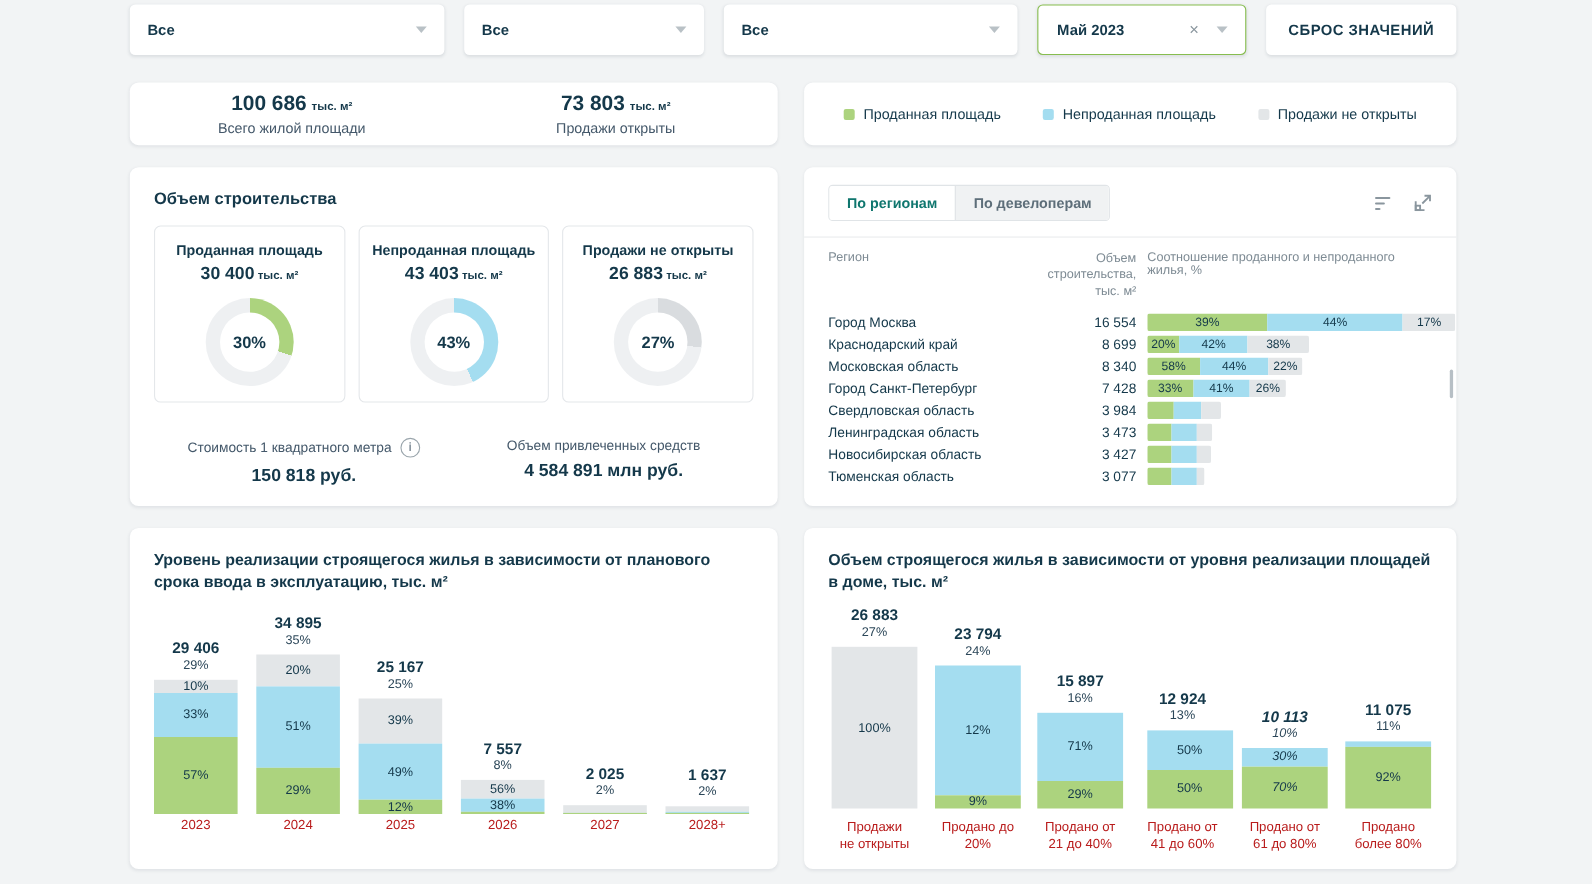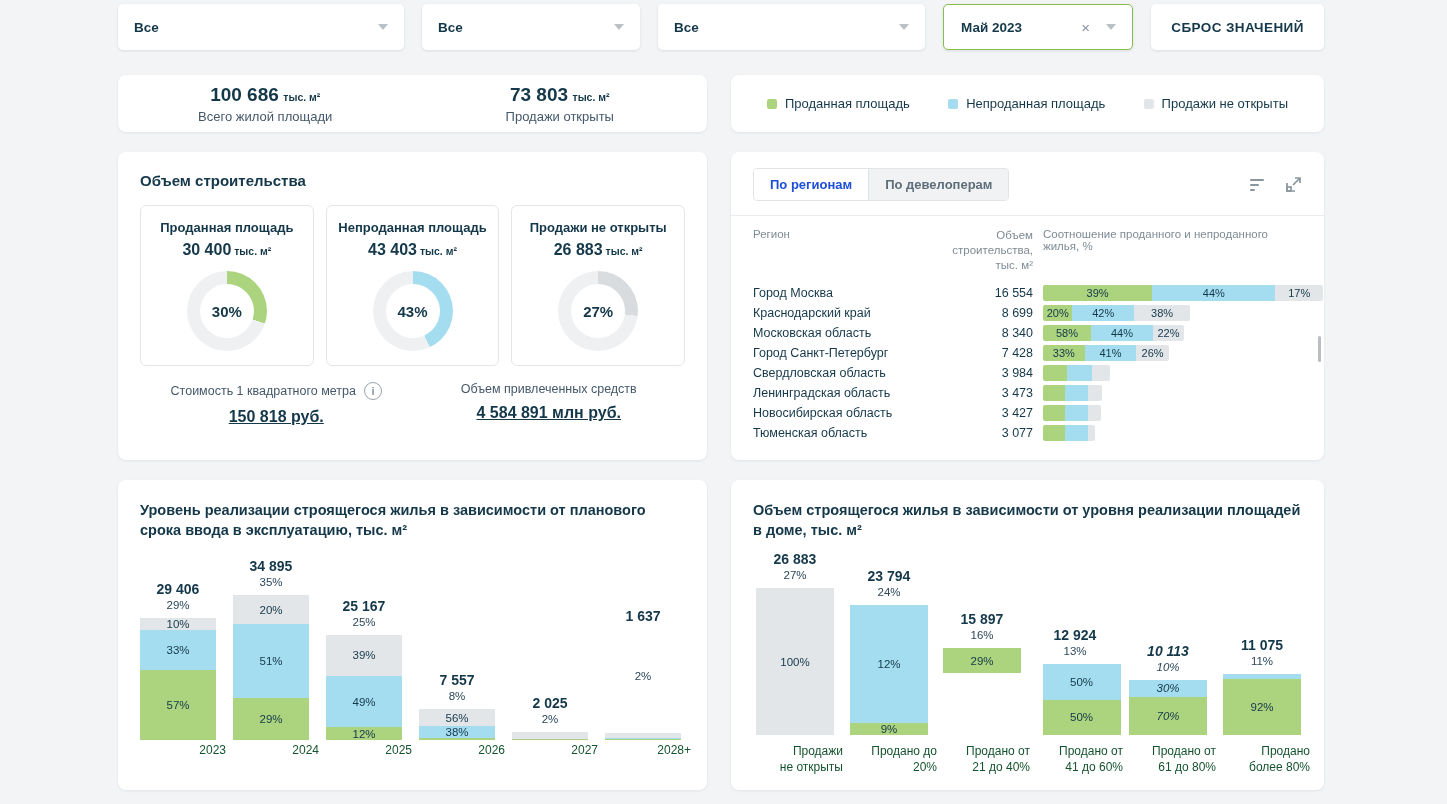--- a/index.html
+++ b/index.html
@@ -39,31 +39,31 @@
   .donut-row{display:flex;gap:12px;margin-top:16px;}
   .mini-card{flex:1;border:1px solid #e4e7ea;border-radius:6px;padding:14px 6px 12px;text-align:center;}
   .mini-title{font-size:13px;font-weight:700;}
   .mini-value{margin-top:6px;}
   .mini-value .val{font-size:16px;font-weight:700;}
   .mini-value .unit{font-size:10.5px;font-weight:700;}
   .donut{width:80px;height:80px;border-radius:50%;margin:12px auto 2px;position:relative;}
   .hole{position:absolute;inset:13px;background:#fff;border-radius:50%;}
   .donut-pct{position:absolute;inset:0;display:flex;align-items:center;justify-content:center;
              font-size:15px;font-weight:700;}
-  .constr-bottom{display:flex;margin-top:16px;}
+  .constr-bottom{display:flex;margin-top:32px;}
   .cb{flex:1;text-align:center;}
   .cb-label{font-size:12.5px;color:#44586a;display:flex;align-items:center;justify-content:center;gap:8px;}
   .info-i{width:18px;height:18px;border:1.5px solid #9aa5ac;border-radius:50%;color:#8a96a0;
           font-size:11px;font-weight:700;display:inline-flex;align-items:center;justify-content:center;cursor:pointer;}
-  .cb-value{font-size:16px;font-weight:700;margin-top:8px;text-decoration:underline;}
+  .cb-value{font-size:16px;font-weight:700;margin-top:8px;}
 
   
   .rhead{padding:16px 22px 14px;display:flex;align-items:center;border-bottom:1px solid #e9eced;}
   .tabs{display:flex;border:1px solid #e0e4e7;border-radius:4px;overflow:hidden;}
-  .tab{padding:8px 16px;font-size:13px;font-weight:700;background:#fff;color:#1d4ed8;border:none;
+  .tab{padding:8px 16px;font-size:13px;font-weight:700;background:#fff;color:#0f766e;border:none;
        font-family:inherit;cursor:pointer;}
   .tab.inactive{background:#f0f2f3;color:#5d6e79;border-left:1px solid #e0e4e7;font-weight:600;}
   .ricons{margin-left:auto;display:flex;gap:18px;align-items:center;}
   .rtable{padding:12px 22px 0;position:relative;}
   .thead{display:grid;grid-template-columns:180px 100px 1fr;font-size:11.5px;color:#7e8b94;
          padding:0 0 10px;align-items:start;}
   .th-vol{text-align:right;line-height:1.3;}
   .th-ratio{padding-left:10px;}
   .trow{display:grid;grid-template-columns:180px 100px 1fr;height:20px;align-items:center;font-size:12.5px;}
   .tvol{text-align:right;}
@@ -76,21 +76,21 @@
   .seg.not_open{background:#e3e6e8;}
   .scroll-thumb{position:absolute;right:3px;top:120px;width:3px;height:26px;background:#b7bfc5;border-radius:2px;cursor:grab;}
 
   
   .chart-title{font-size:14.5px;font-weight:700;line-height:1.4;}
   .col{position:absolute;display:flex;flex-direction:column;align-items:center;justify-content:flex-end;}
   .ctot{font-size:14px;font-weight:700;}
   .cshare{font-size:11.5px;color:#2c4759;margin:2px 0 7px;}
   .cbar{width:100%;display:flex;flex-direction:column;}
   .cbar .seg{width:100%;font-size:11.5px;}
-  .xlab{position:absolute;font-size:12px;color:#14532d;text-align:right;line-height:1.35;width:96px;}
+  .xlab{position:absolute;font-size:12px;color:#b91c1c;text-align:center;line-height:1.35;width:96px;}
 </style>
 </head>
 <body>
 
 <div class="page">
 
   <div class="ctrl" style="left:118px;width:286px;">
     <span>Все</span>
     <span class="chev"></span>
   </div>
@@ -360,21 +360,21 @@
         <div class="cshare">2%</div>
         <div class="cbar" style="height: 8px;">
           <div class="seg not_open" style="height: 85%;"></div>
           <div class="seg unsold" style="height: 5%;"></div>
           <div class="seg sold" style="height: 10%;"></div>
         </div>
       </div>
       <div class="xlab" style="left: 384px; bottom: 32px;">
         <div>2027</div>
       </div>
-      <div class="col" style="left: 487px; width: 76px; bottom: 50px; gap: 44px;">
+      <div class="col" style="left: 487px; width: 76px; bottom: 50px;">
         <div class="ctot">1 637</div>
         <div class="cshare">2%</div>
         <div class="cbar" style="height: 7px;">
           <div class="seg not_open" style="height: 70%;"></div>
           <div class="seg unsold" style="height: 20%;"></div>
           <div class="seg sold" style="height: 10%;"></div>
         </div>
       </div>
       <div class="xlab" style="left: 477px; bottom: 32px;">
         <div>2028+</div>
@@ -404,20 +404,21 @@
         </div>
       </div>
       <div class="xlab" style="left: 110px; bottom: 15px;">
         <div>Продано до</div>
         <div>20%</div>
       </div>
       <div class="col" style="left: 212px; width: 78px; bottom: 55px;">
         <div class="ctot">15 897</div>
         <div class="cshare">16%</div>
         <div class="cbar" style="height: 87px;">
+          <div class="seg unsold" style="height: 71%;">71%</div>
           <div class="seg sold" style="height: 29%;">29%</div>
         </div>
       </div>
       <div class="xlab" style="left: 203px; bottom: 15px;">
         <div>Продано от</div>
         <div>21 до 40%</div>
       </div>
       <div class="col" style="left: 305px; width: 78px; bottom: 55px;">
         <div class="ctot">12 924</div>
         <div class="cshare">13%</div>

